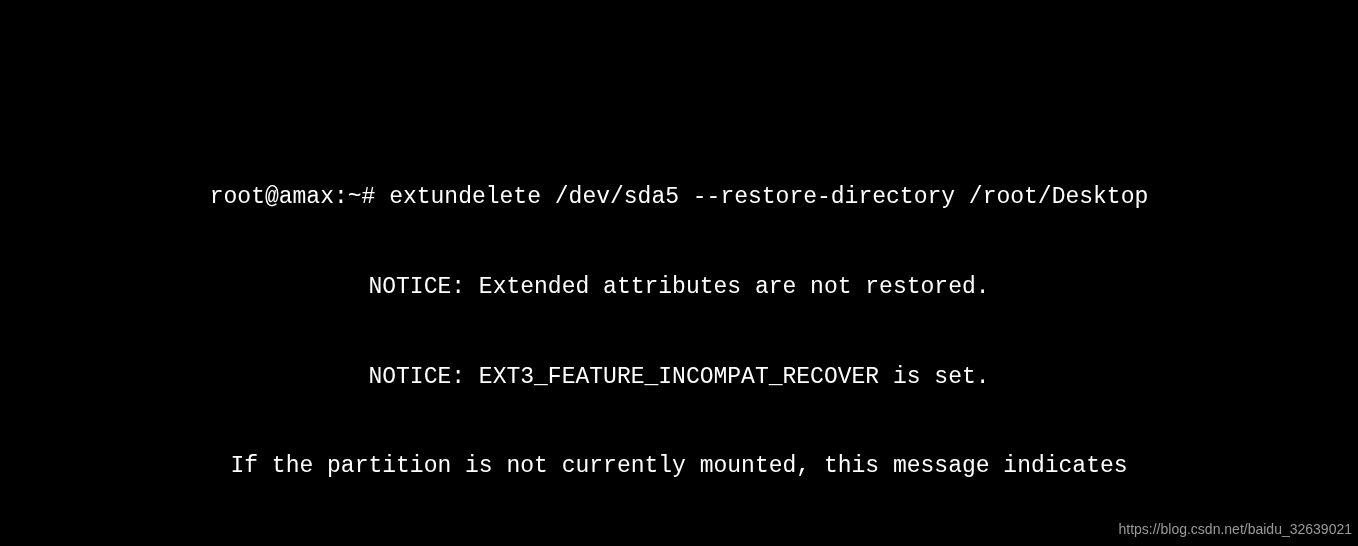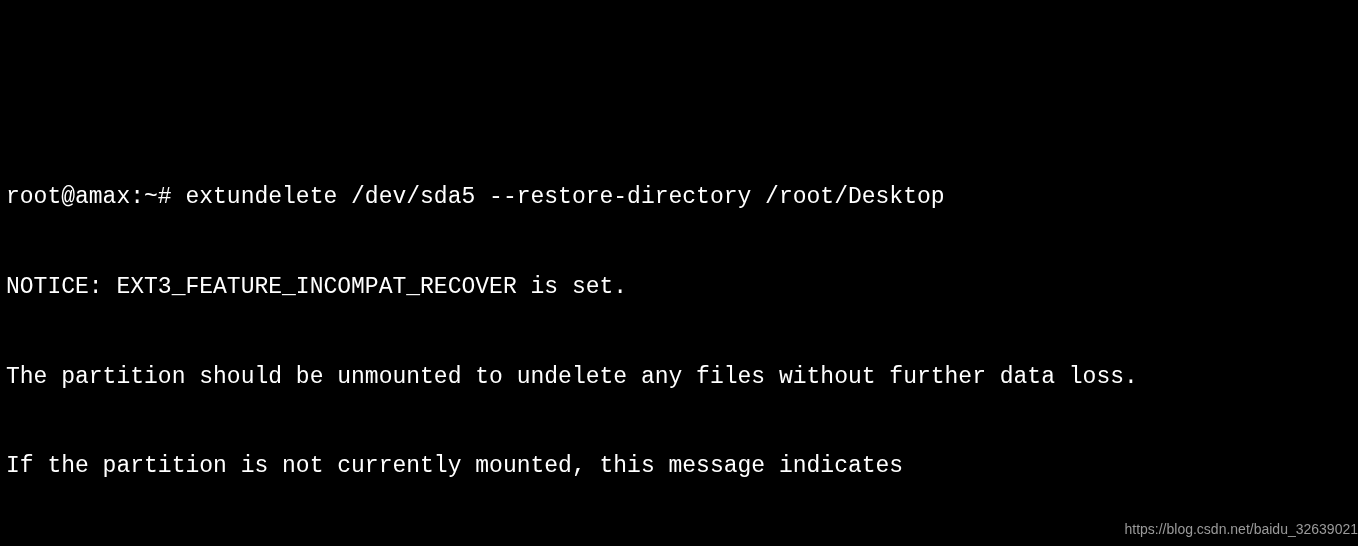--- a/index.html
+++ b/index.html
@@ -16,40 +16,41 @@
       padding: 4px 6px;
       width: 1358px;
       height: 546px;
       overflow: hidden;
       position: relative;
       white-space: pre;
     }
     .terminal-line {
       display: block;
       white-space: pre;
+      text-align: center;
     }
     .watermark {
       position: absolute;
       bottom: 8px;
-      right: 0;
+      right: 6px;
       font-size: 14px;
       color: #9a9a9a;
       font-family: Arial, sans-serif;
       white-space: nowrap;
     }
   </style>
 </head>
 <body>
 
 
 
 <div>
   <span class="terminal-line">root@amax:~# extundelete /dev/sda5 --restore-directory /root/Desktop</span>
+  <span class="terminal-line">NOTICE: Extended attributes are not restored.</span>
   <span class="terminal-line">NOTICE: EXT3_FEATURE_INCOMPAT_RECOVER is set.</span>
-  <span class="terminal-line">The partition should be unmounted to undelete any files without further data loss.</span>
   <span class="terminal-line">If the partition is not currently mounted, this message indicates</span>
   
   
   
   
   
   
   
   
   

